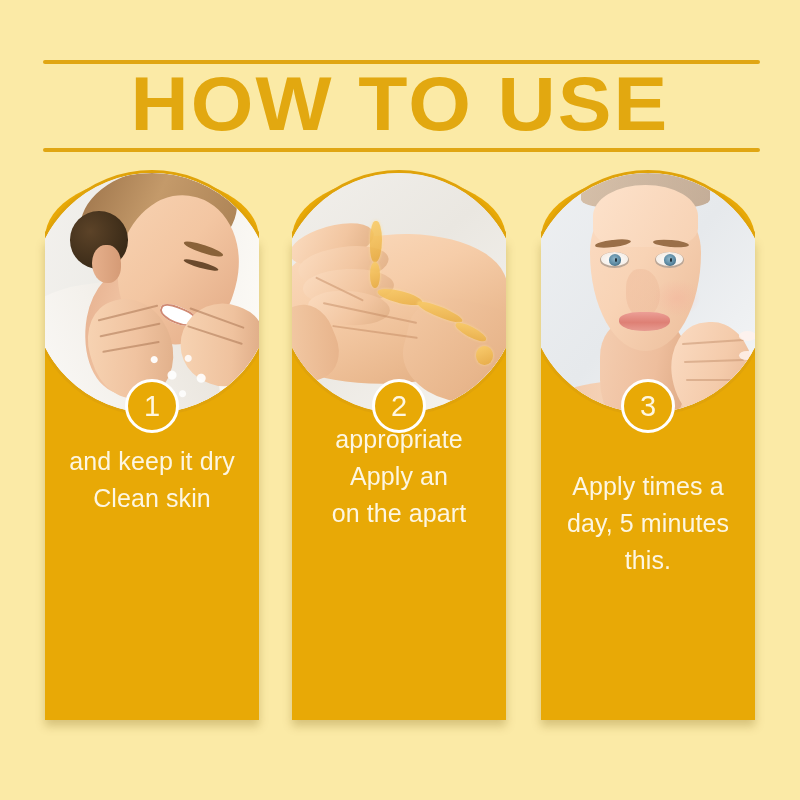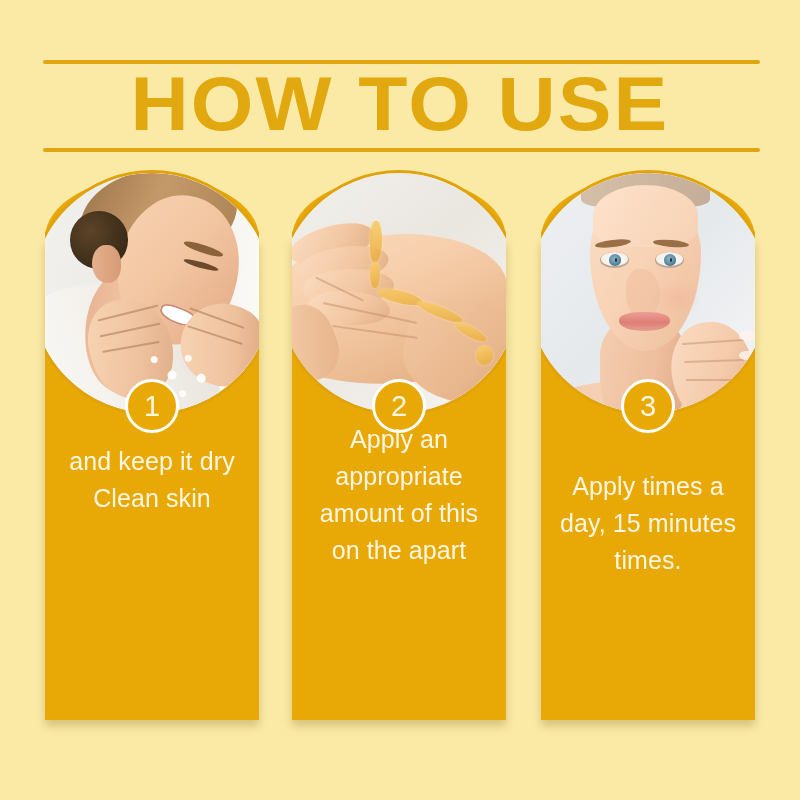--- a/index.html
+++ b/index.html
@@ -446,23 +446,22 @@
             <div class="serum s4"></div>
             <div class="serum s5"></div>
             <div class="serum s6"></div>
           </div>
         </div>
       </div>
 
       <div class="badge">2</div>
 
       <div class="caption">
+        <div>appropriate</div>
         <div>Apply an</div>
-        <div>appropriate</div>
-        <div>amount of this</div>
         <div>on the apart</div>
       </div>
     </div>
 
     <div class="card c3">
       <div class="card-dome"></div>
 
       <div class="photo-clip">
         <div class="photo p3">
           <div class="art">
@@ -494,19 +493,19 @@
             <div class="nail" style="left:88%;top:66%;"></div>
             <div class="nail" style="left:88%;top:74%;"></div>
           </div>
         </div>
       </div>
 
       <div class="badge">3</div>
 
       <div class="caption">
         <div>Apply times a</div>
-        <div>day, 15 minutes</div>
-        <div>times.</div>
+        <div>day, 5 minutes</div>
+        <div>this.</div>
       </div>
     </div>
 
   </div>
 </div>
 
 </body></html>

